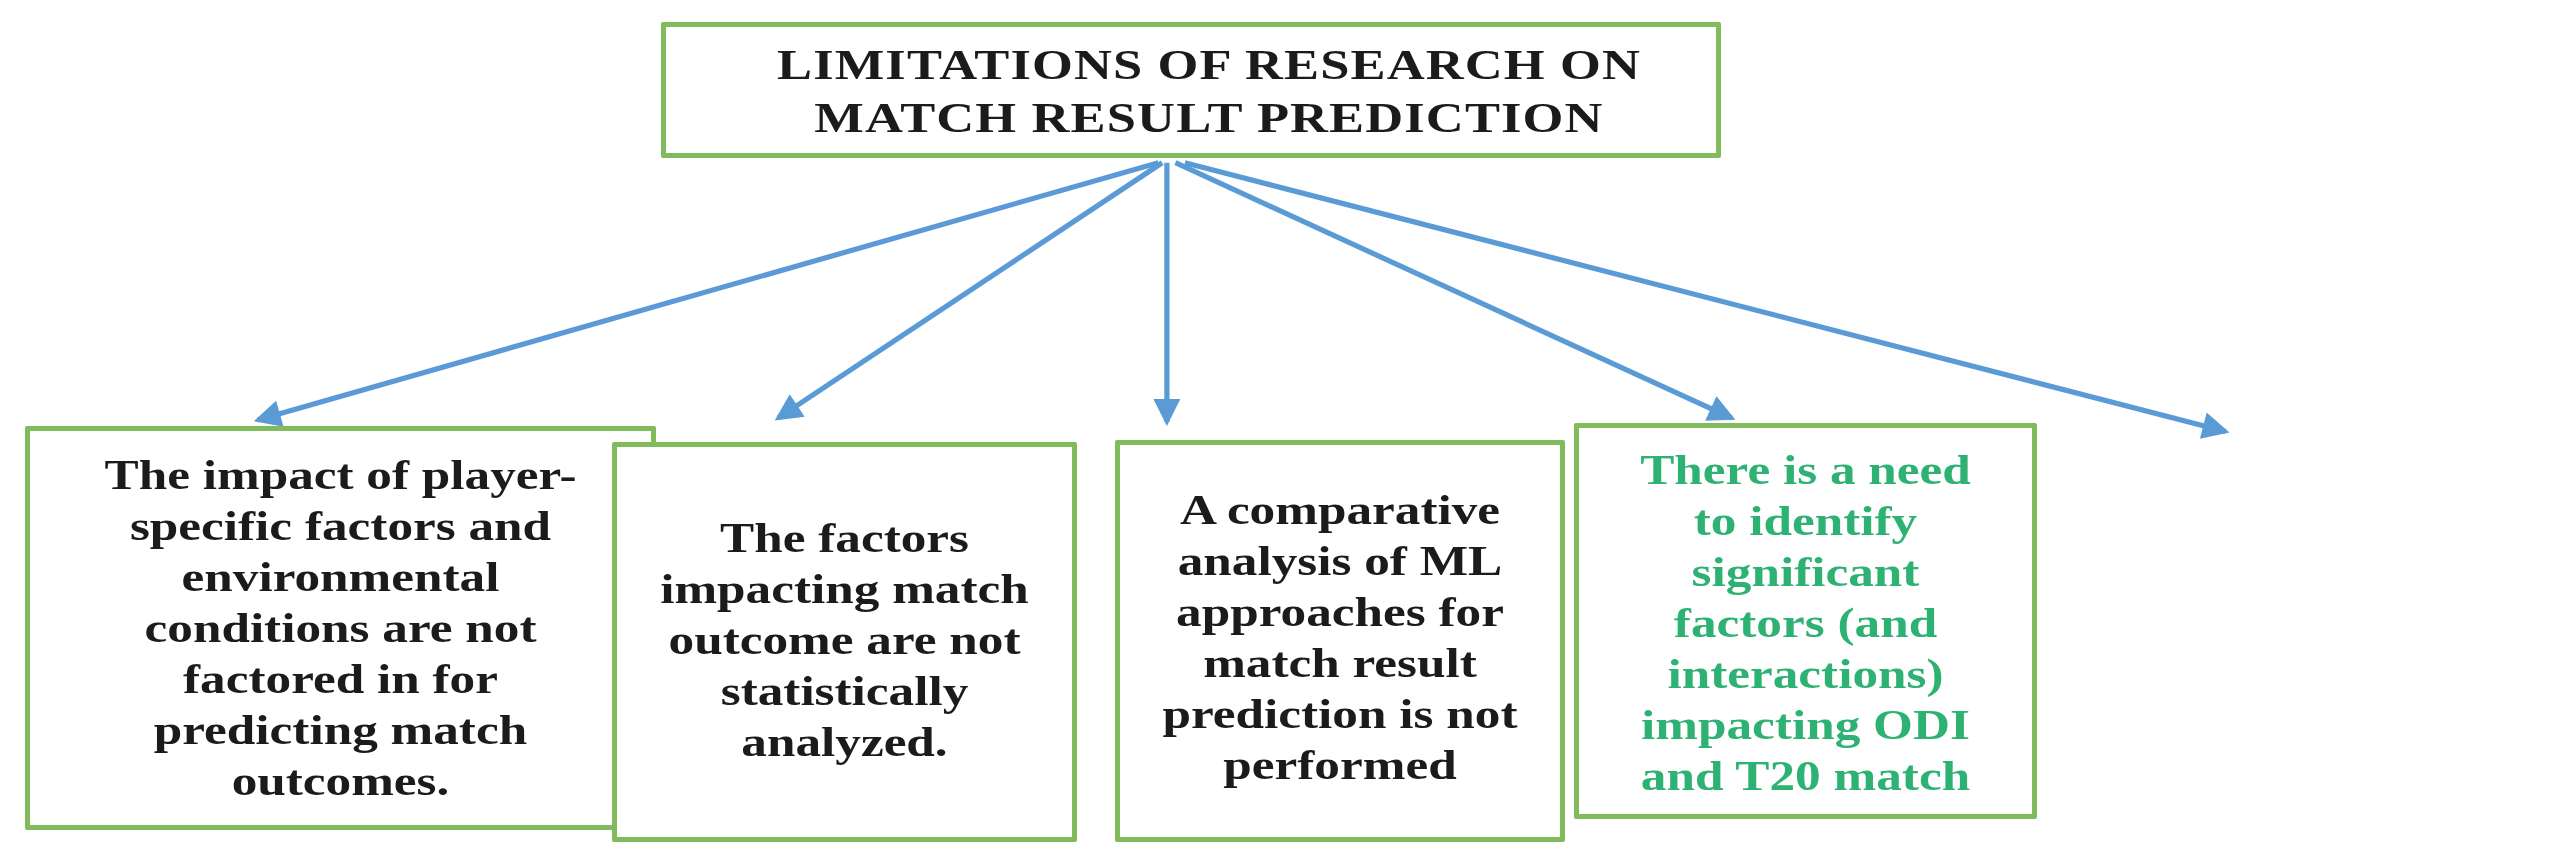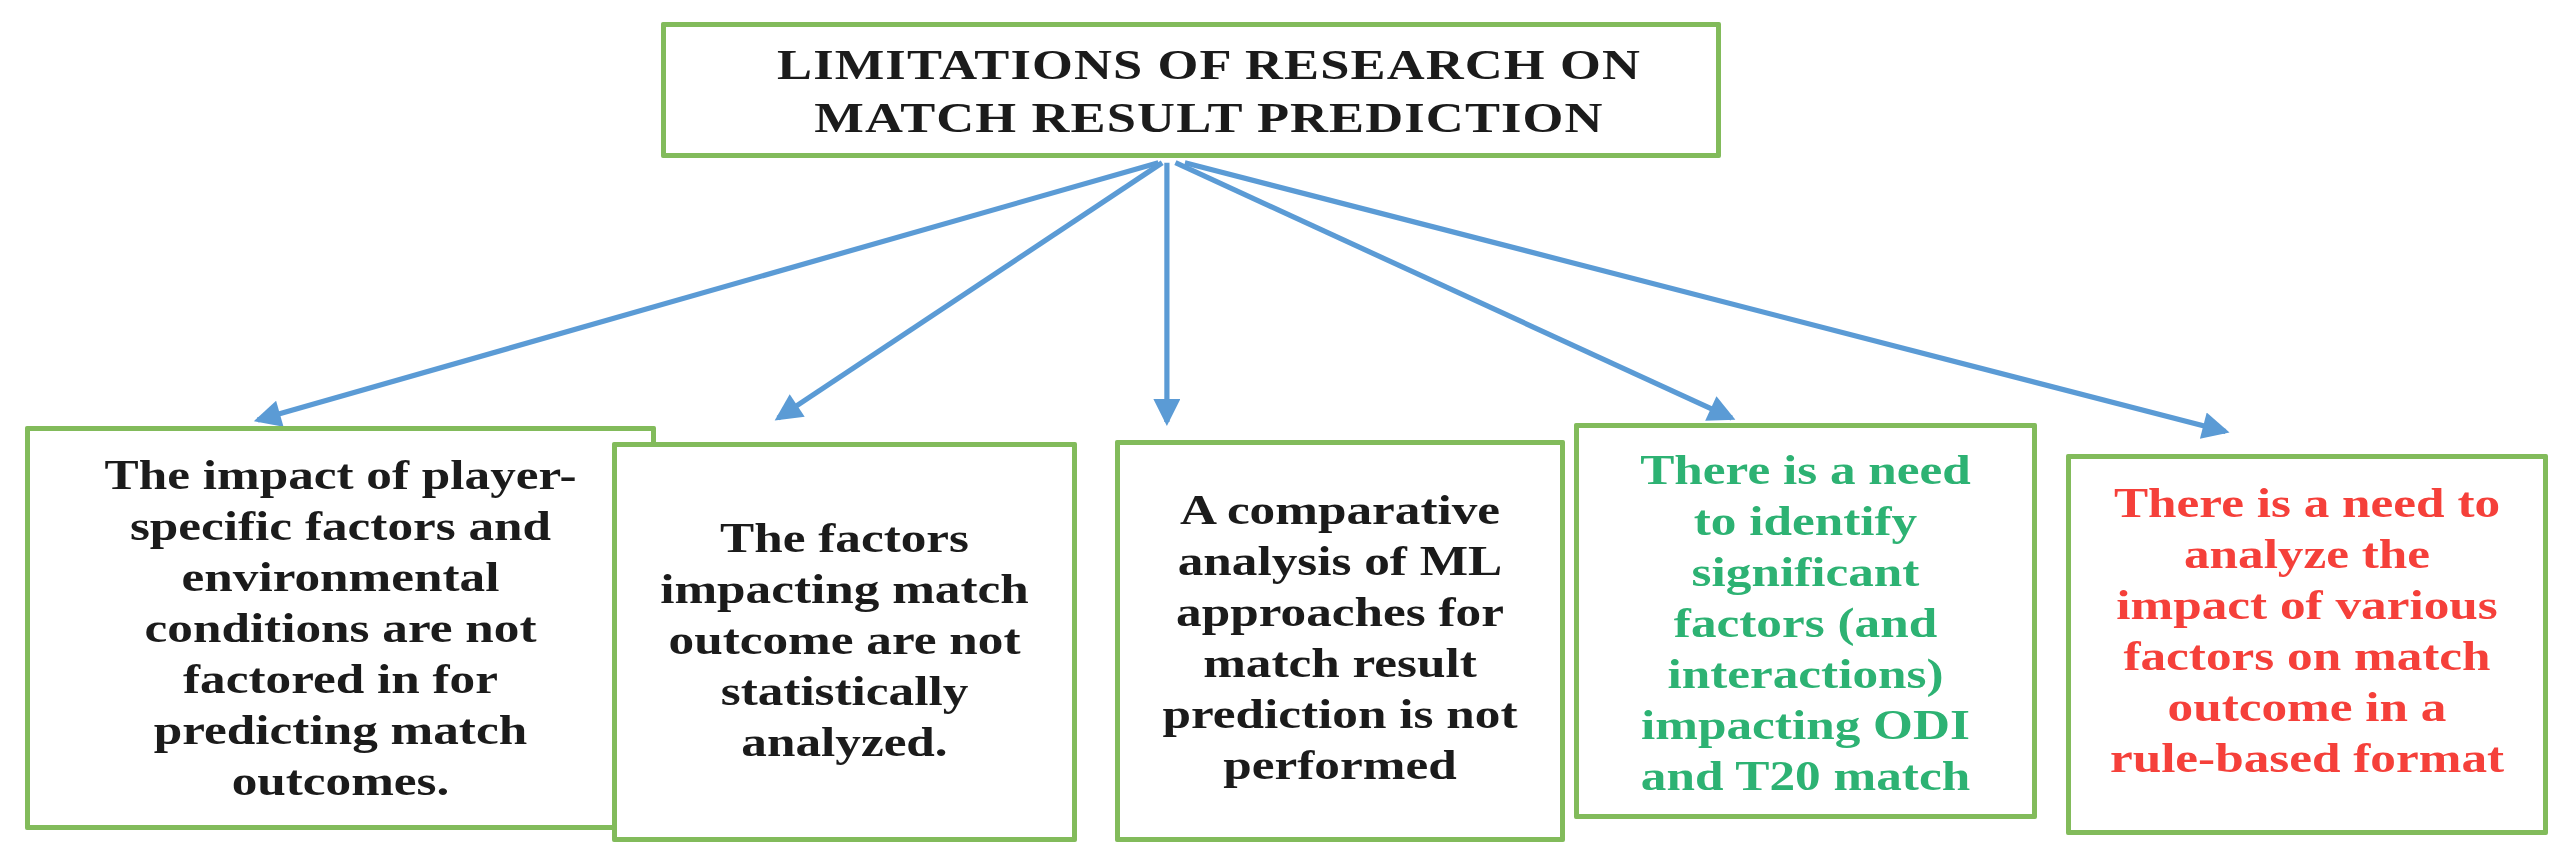--- a/index.html
+++ b/index.html
@@ -127,23 +127,15 @@
   <div class="gbox limitation" id="box4">
     <div class="box-text">There is a need
 to identify
 significant
 factors (and
 interactions)
 impacting ODI
 and T20 match</div>
   </div>
 
-  <div class="gbox limitation" id="box5">
-    <div class="box-text">There is a need to
-analyze the
-impact of various
-factors on match
-outcome in a
-rule-based format</div>
-  </div>
 
 </div>
 
 
 </body></html>

